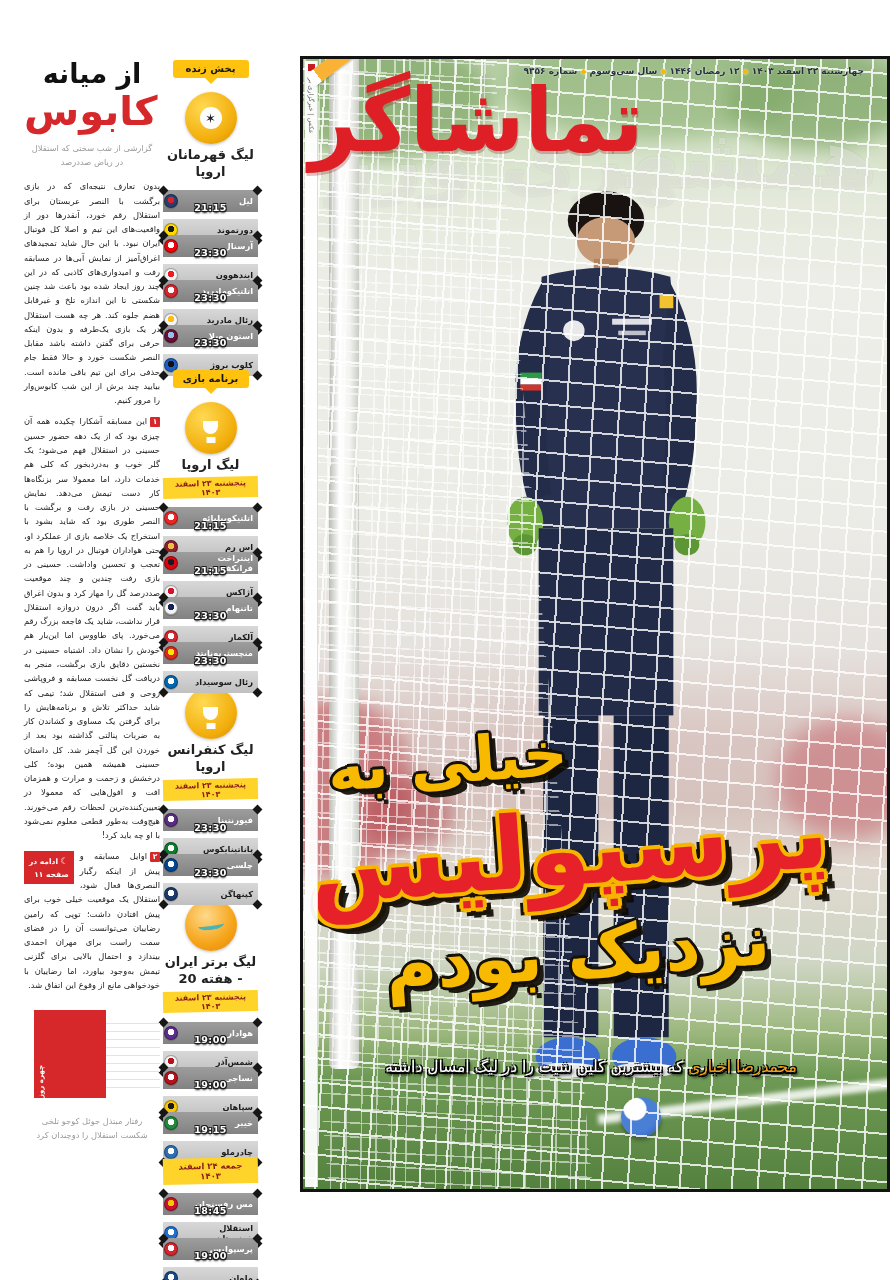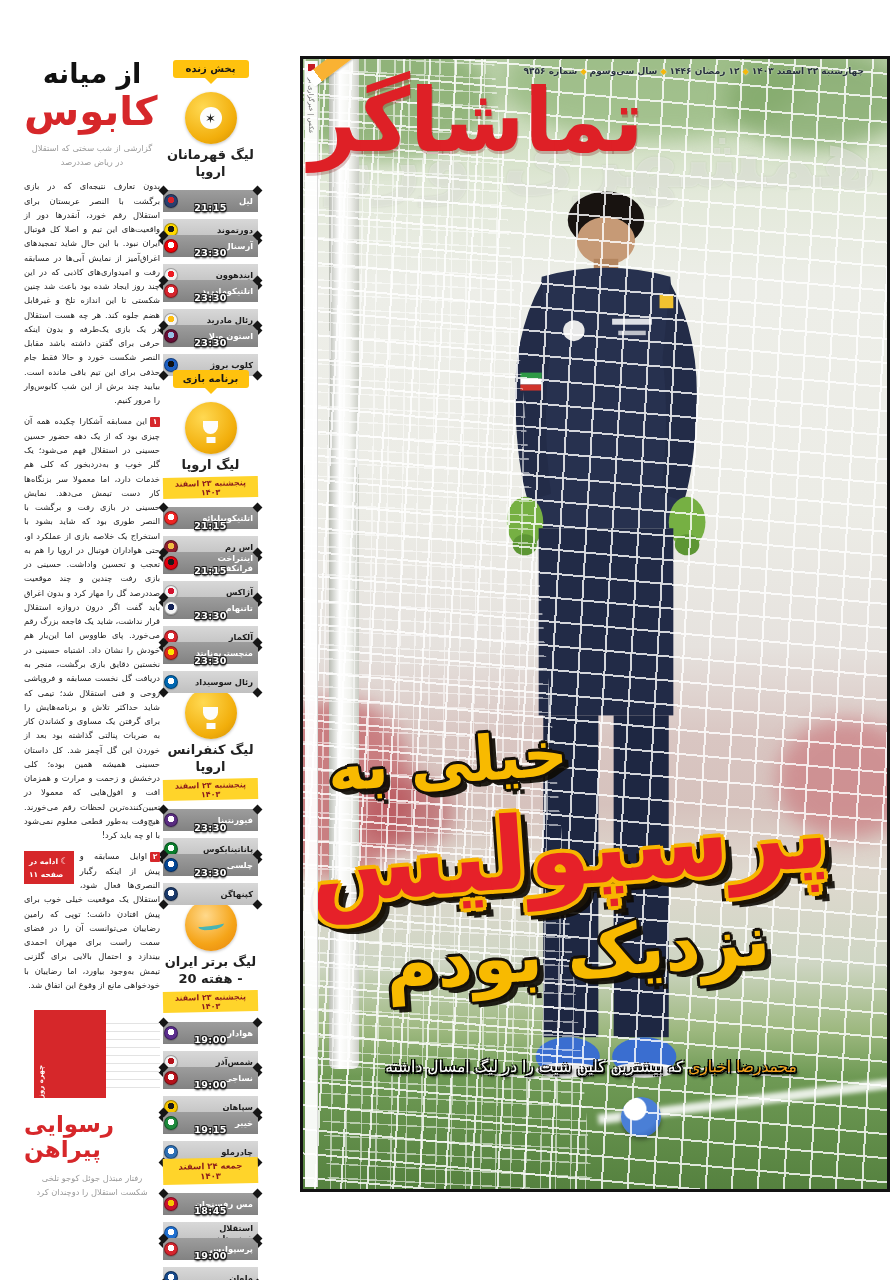--- a/index.html
+++ b/index.html
@@ -132,21 +132,21 @@
   .byline-name:before { content:"●"; color:#d6272a; font-size:6px; margin-left:3px; }
   .byline-role { font-size:6.8px; color:#999; margin-top:1px; }
   .art-title-black { text-align:center; font-size:27px; font-weight:900; color:#111; line-height:1.15; }
   .art-title-red { text-align:left; font-size:40px; font-weight:900; color:#d6272a; line-height:1.1; }
   .art-title-red.small { font-size:23px; margin-top:2px; }
   .art-sub { text-align:center; font-size:8.3px; color:#9a9a9a; line-height:1.7; margin:8px 6px 10px; }
   .p { font-size:8.3px; color:#222; line-height:1.72; text-align:justify; margin-bottom:7px; }
   .pnum { display:inline-block; background:#d6272a; color:#fff; font-size:7.5px; font-weight:bold;
       width:10px; height:10px; line-height:10px; text-align:center; margin-left:3px; border-radius:1px; }
   .cont-box { float:left; background:#d6272a; color:#fff; font-size:7.5px; font-weight:bold;
-      text-align:left; padding:4px 5px; margin:2px 6px 2px 0; line-height:1.5; }
+      text-align:right; padding:4px 5px; margin:2px 6px 2px 0; line-height:1.5; }
   .cont-box .moon { font-size:9px; display:inline-block; }
   .kicker-row2 { position:relative; height:96px; margin:18px 0 6px; }
   .ruled { position:absolute; right:0; top:6px; width:60px; height:72px;
       background:repeating-linear-gradient(180deg, transparent 0 7px, #e3e3e3 7px 8px); }
   .kicker-sq2 { position:absolute; left:10px; top:0; width:72px; height:88px; background:#d6272a; }
   .kicker-label2 { position:absolute; left:13px; bottom:8px; writing-mode:vertical-rl; transform:rotate(180deg);
       color:#fff; font-size:7px; font-weight:bold; }
 </style>
 </head>
 <body>
@@ -491,18 +491,17 @@
         <div class="p">بدون تعارف نتیجه‌ای که در بازی برگشت با النصر عربستان برای استقلال رقم خورد، آنقدرها دور از واقعیت‌های این تیم و اصلا کل فوتبال ایران نبود. با این حال شاید تمجیدهای اغراق‌آمیز از نمایش آبی‌ها در مسابقه رفت و امیدواری‌های کاذبی که در این چند روز ایجاد شده بود باعث شد چنین شکستی تا این اندازه تلخ و غیرقابل هضم جلوه کند. هر چه هست استقلال در یک بازی یک‌طرفه و بدون اینکه حرفی برای گفتن داشته باشد مقابل النصر شکست خورد و حالا فقط جام حذفی برای این تیم باقی مانده است. بیایید چند برش از این شب کابوس‌وار را مرور کنیم.</div>
         <div class="p"><span class="pnum">۱</span>این مسابقه آشکارا چکیده همه آن چیزی بود که از یک دهه حضور حسین حسینی در استقلال فهم می‌شود؛ یک گلر خوب و به‌دردبخور که کلی هم خدمات دارد، اما معمولا سر بزنگاه‌ها کار دست تیمش می‌دهد. نمایش حسینی در بازی رفت و برگشت با النصر طوری بود که شاید بشود با استخراج یک خلاصه بازی از عملکرد او، حتی هواداران فوتبال در اروپا را هم به تعجب و تحسین واداشت. حسینی در بازی رفت چندین و چند موقعیت صددرصد گل را مهار کرد و بدون اغراق باید گفت اگر درون دروازه استقلال قرار نداشت، شاید یک فاجعه بزرگ رقم می‌خورد. پای طاووس اما این‌بار هم خودش را نشان داد. اشتباه حسینی در نخستین دقایق بازی برگشت، منجر به دریافت گل نخست مسابقه و فروپاشی روحی و فنی استقلال شد؛ تیمی که شاید حداکثر تلاش و برنامه‌هایش را برای گرفتن یک مساوی و کشاندن کار به ضربات پنالتی گذاشته بود بعد از خوردن این گل آچمز شد. کل داستان حسینی همیشه همین بوده؛ کلی درخشش و زحمت و مرارت و همزمان افت و افول‌هایی که معمولا در تعیین‌کننده‌ترین لحظات رقم می‌خورند. هیچ‌وقت به‌طور قطعی معلوم نمی‌شود با او چه باید کرد!</div>
         <div class="p"><span class="cont-box"><span class="moon">☾</span> ادامه در<br>صفحه ۱۱</span><span class="pnum">۲</span>اوایل مسابقه و پیش از اینکه رگبار النصری‌ها فعال شود، استقلال یک موقعیت خیلی خوب برای پیش افتادن داشت؛ توپی که رامین رضاییان می‌توانست آن را در فضای سمت راست برای مهران احمدی بیندازد و احتمال بالایی برای گلزنی تیمش به‌وجود بیاورد، اما رضاییان با خودخواهی مانع از وقوع این اتفاق شد.</div>
       </div>
 
     <div class="kicker-row2">
       <div class="ruled"></div>
       <div class="kicker-sq2"></div>
       <div class="kicker-label2">چهره روز</div>
     </div>
-    <div class="art-title-red small">رسوایی پیراهن</div>
     <div class="art-sub">رفتار مبتذل جوئل کوجو تلخی شکست استقلال را دوچندان کرد</div>
 
   </div>
 
 </div>
 
 </body></html>

